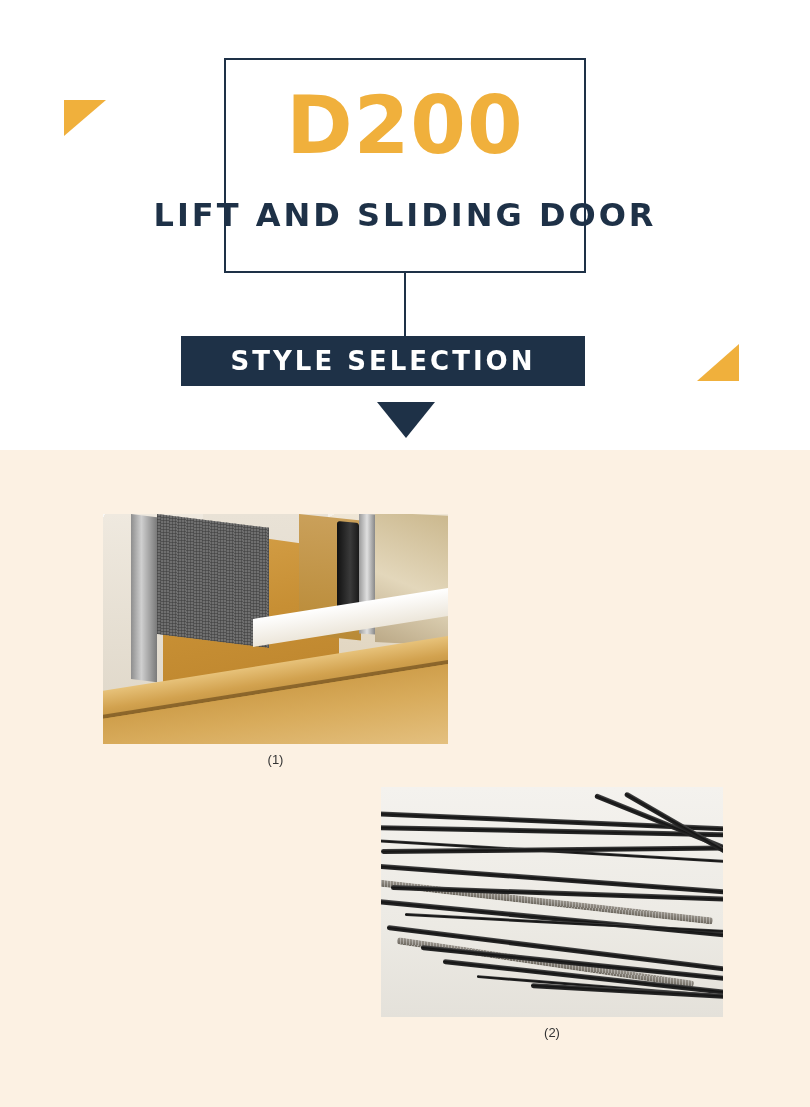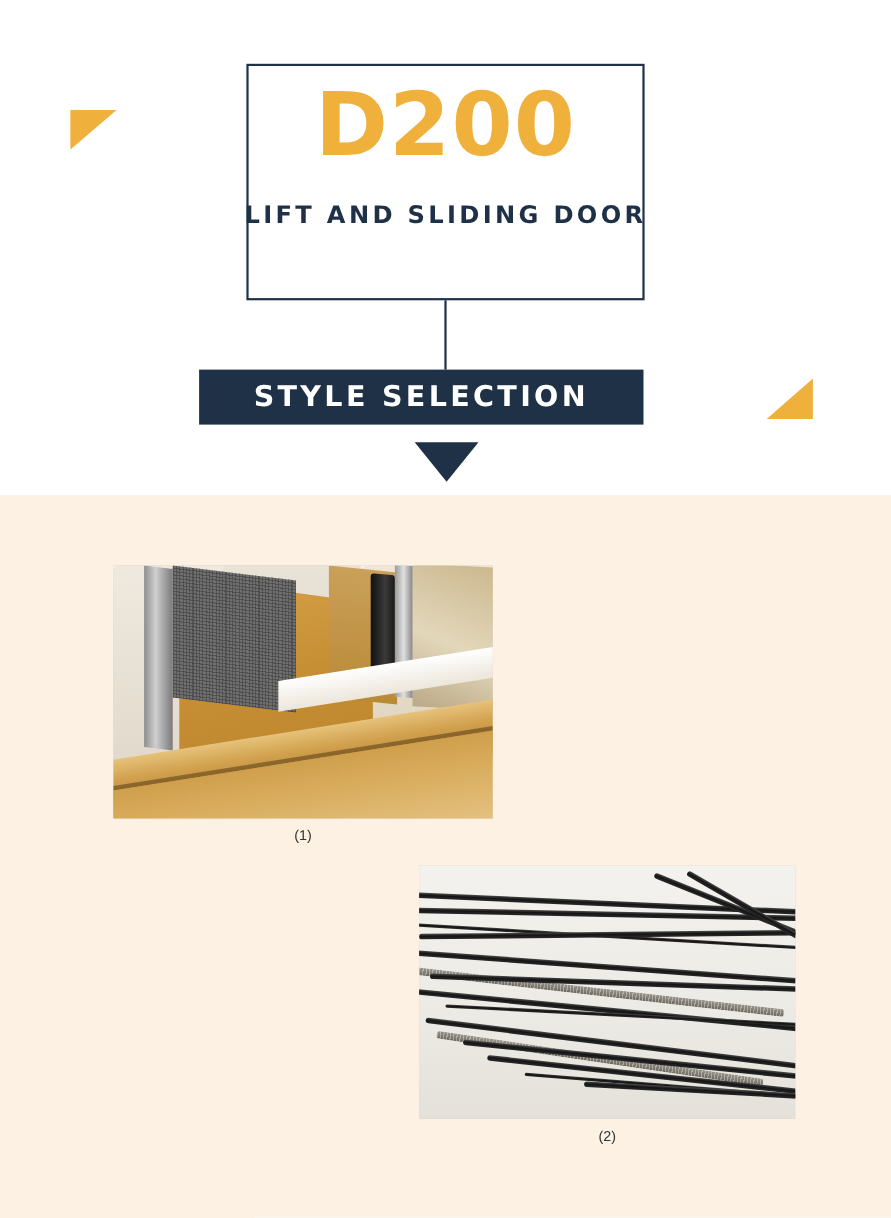--- a/index.html
+++ b/index.html
@@ -52,31 +52,31 @@
     width: 362px;
     height: 215px;
     border: 2px solid #1e3147;
     box-sizing: border-box;
     display: flex;
     flex-direction: column;
     align-items: center;
     justify-content: flex-start;
   }
   .model-code {
-    margin-top: 14px;
+    margin-top: 26px;
     font-size: 80px;
     line-height: 1;
     font-weight: bold;
     color: #f0b03c;
     letter-spacing: 1px;
     font-family: "DejaVu Sans", sans-serif;
   }
   .product-name {
     margin-top: 30px;
-    font-size: 22px;
+    font-size: 32px;
     font-weight: bold;
     color: #1e3147;
     letter-spacing: 3px;
     white-space: nowrap;
     font-family: "DejaVu Sans", sans-serif;
   }
 
   
   .connector {
     position: absolute;

